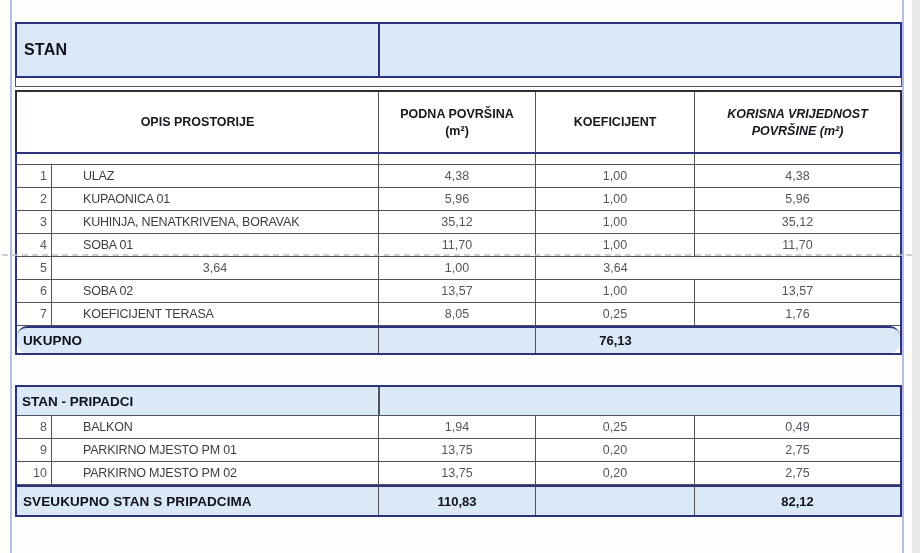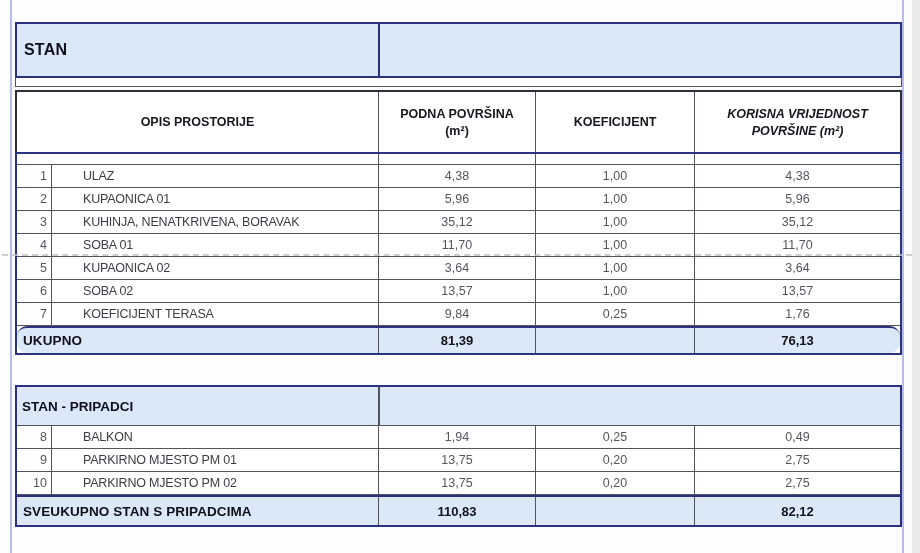--- a/index.html
+++ b/index.html
@@ -78,21 +78,21 @@
   }
   .ukupno{height:27px;border-radius:10px;}
   .sveukupno{height:30px;}
   .total-cell{display:flex;align-items:center;border-right:1px solid var(--grid);}
   .total-cell:last-child{border-right:none;}
   .total-label{font-size:13.5px;font-weight:bold;color:#101019;padding-left:6px;letter-spacing:.1px;}
   .total-val{justify-content:center;font-size:13px;font-weight:bold;color:#12121b;}
 
   .prip-box{position:absolute;left:0;top:363px;width:887px;border:2px solid var(--navy);background:#fff;}
   .prip-band{
-    position:relative;height:39px;background:var(--band-bg);
+    position:relative;height:29px;background:var(--band-bg);
     border-bottom:1px solid var(--grid);
     display:flex;align-items:center;
   }
   .prip-band .divider{position:absolute;top:0;bottom:0;left:361px;width:2px;background:var(--grid);}
   .prip-title{font-size:13.5px;font-weight:bold;color:#10101c;padding-left:5px;}
 
   .dash-line{
     position:absolute;left:2px;top:254px;width:910px;height:0;
     border-top:2px dashed var(--dash);opacity:.8;z-index:5;
   }
@@ -166,45 +166,43 @@
       <div class="row">
         <div class="cell cell-num">4</div>
         <div class="cell cell-name">SOBA 01</div>
         <div class="cell cell-val">11,70</div>
         <div class="cell cell-val">1,00</div>
         <div class="cell cell-val">11,70</div>
       </div>
 
       <div class="row">
         <div class="cell cell-num">5</div>
-        <div class="cell cell-name">KUPAONICA 02</div>
         <div class="cell cell-val">3,64</div>
         <div class="cell cell-val">1,00</div>
         <div class="cell cell-val">3,64</div>
       </div>
 
       <div class="row">
         <div class="cell cell-num">6</div>
         <div class="cell cell-name">SOBA 02</div>
         <div class="cell cell-val">13,57</div>
         <div class="cell cell-val">1,00</div>
         <div class="cell cell-val">13,57</div>
       </div>
 
       <div class="row">
         <div class="cell cell-num">7</div>
         <div class="cell cell-name">KOEFICIJENT TERASA</div>
-        <div class="cell cell-val">9,84</div>
+        <div class="cell cell-val">8,05</div>
         <div class="cell cell-val">0,25</div>
         <div class="cell cell-val">1,76</div>
       </div>
 
     <div class="total-row ukupno">
       <div class="total-cell total-label">UKUPNO</div>
-      <div class="total-cell total-val">81,39</div>
       <div class="total-cell total-val"></div>
       <div class="total-cell total-val">76,13</div>
     </div>
   </div>
 
   <div class="prip-box">
     <div class="prip-band">
       <span class="prip-title">STAN - PRIPADCI</span>
       <span class="divider"></span>
     </div>

